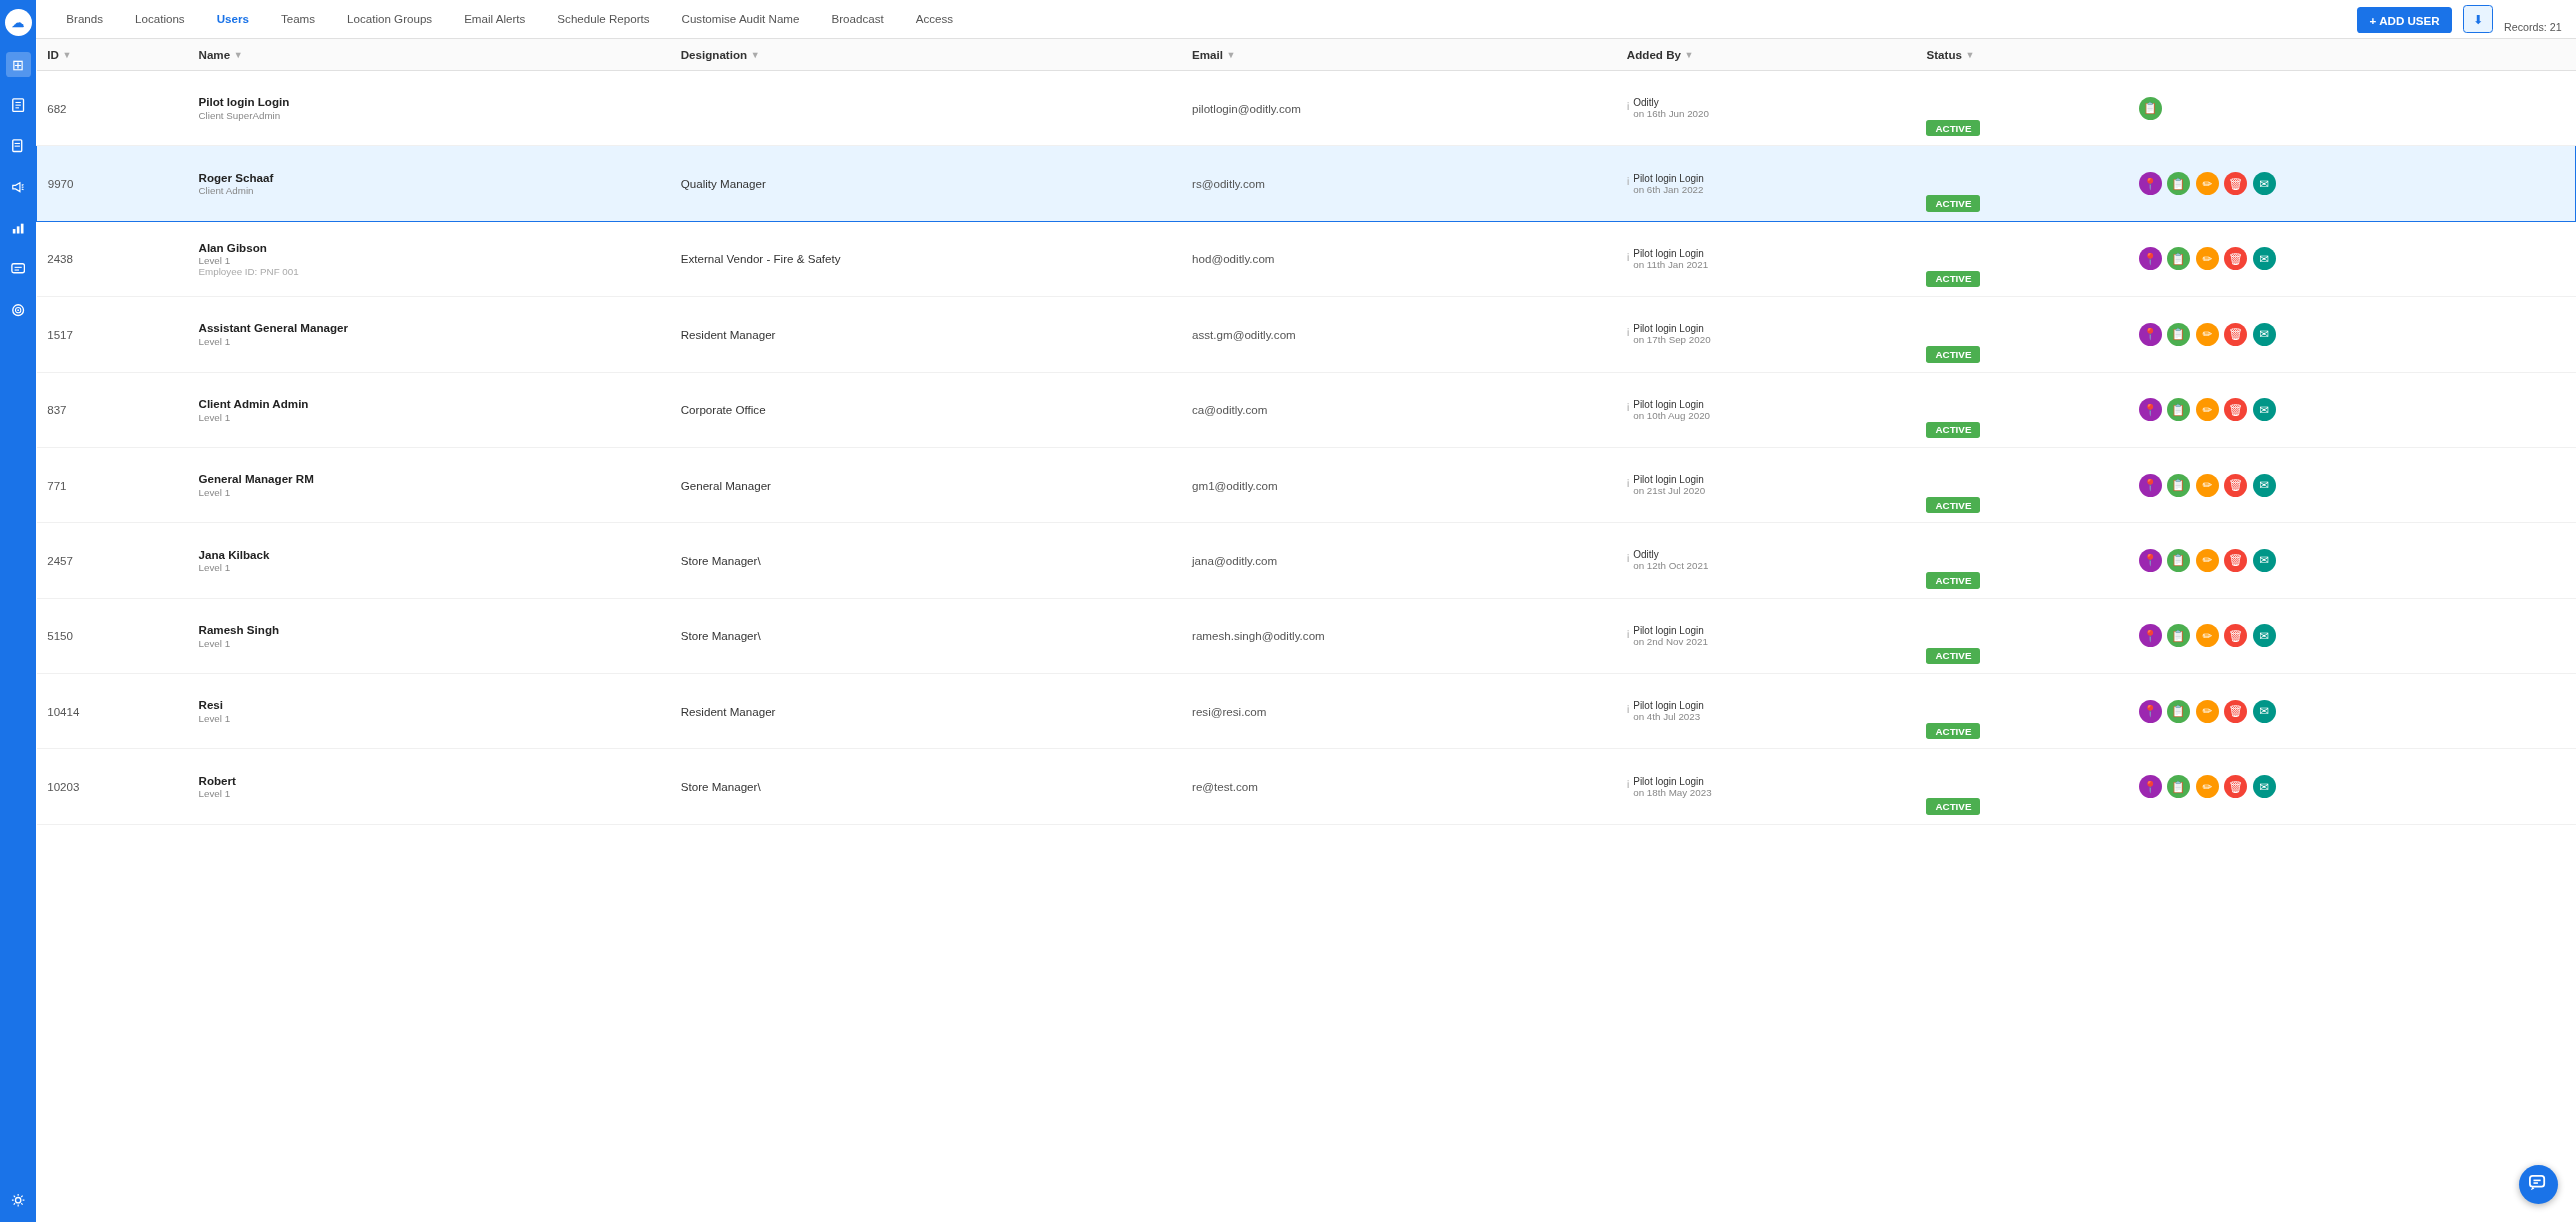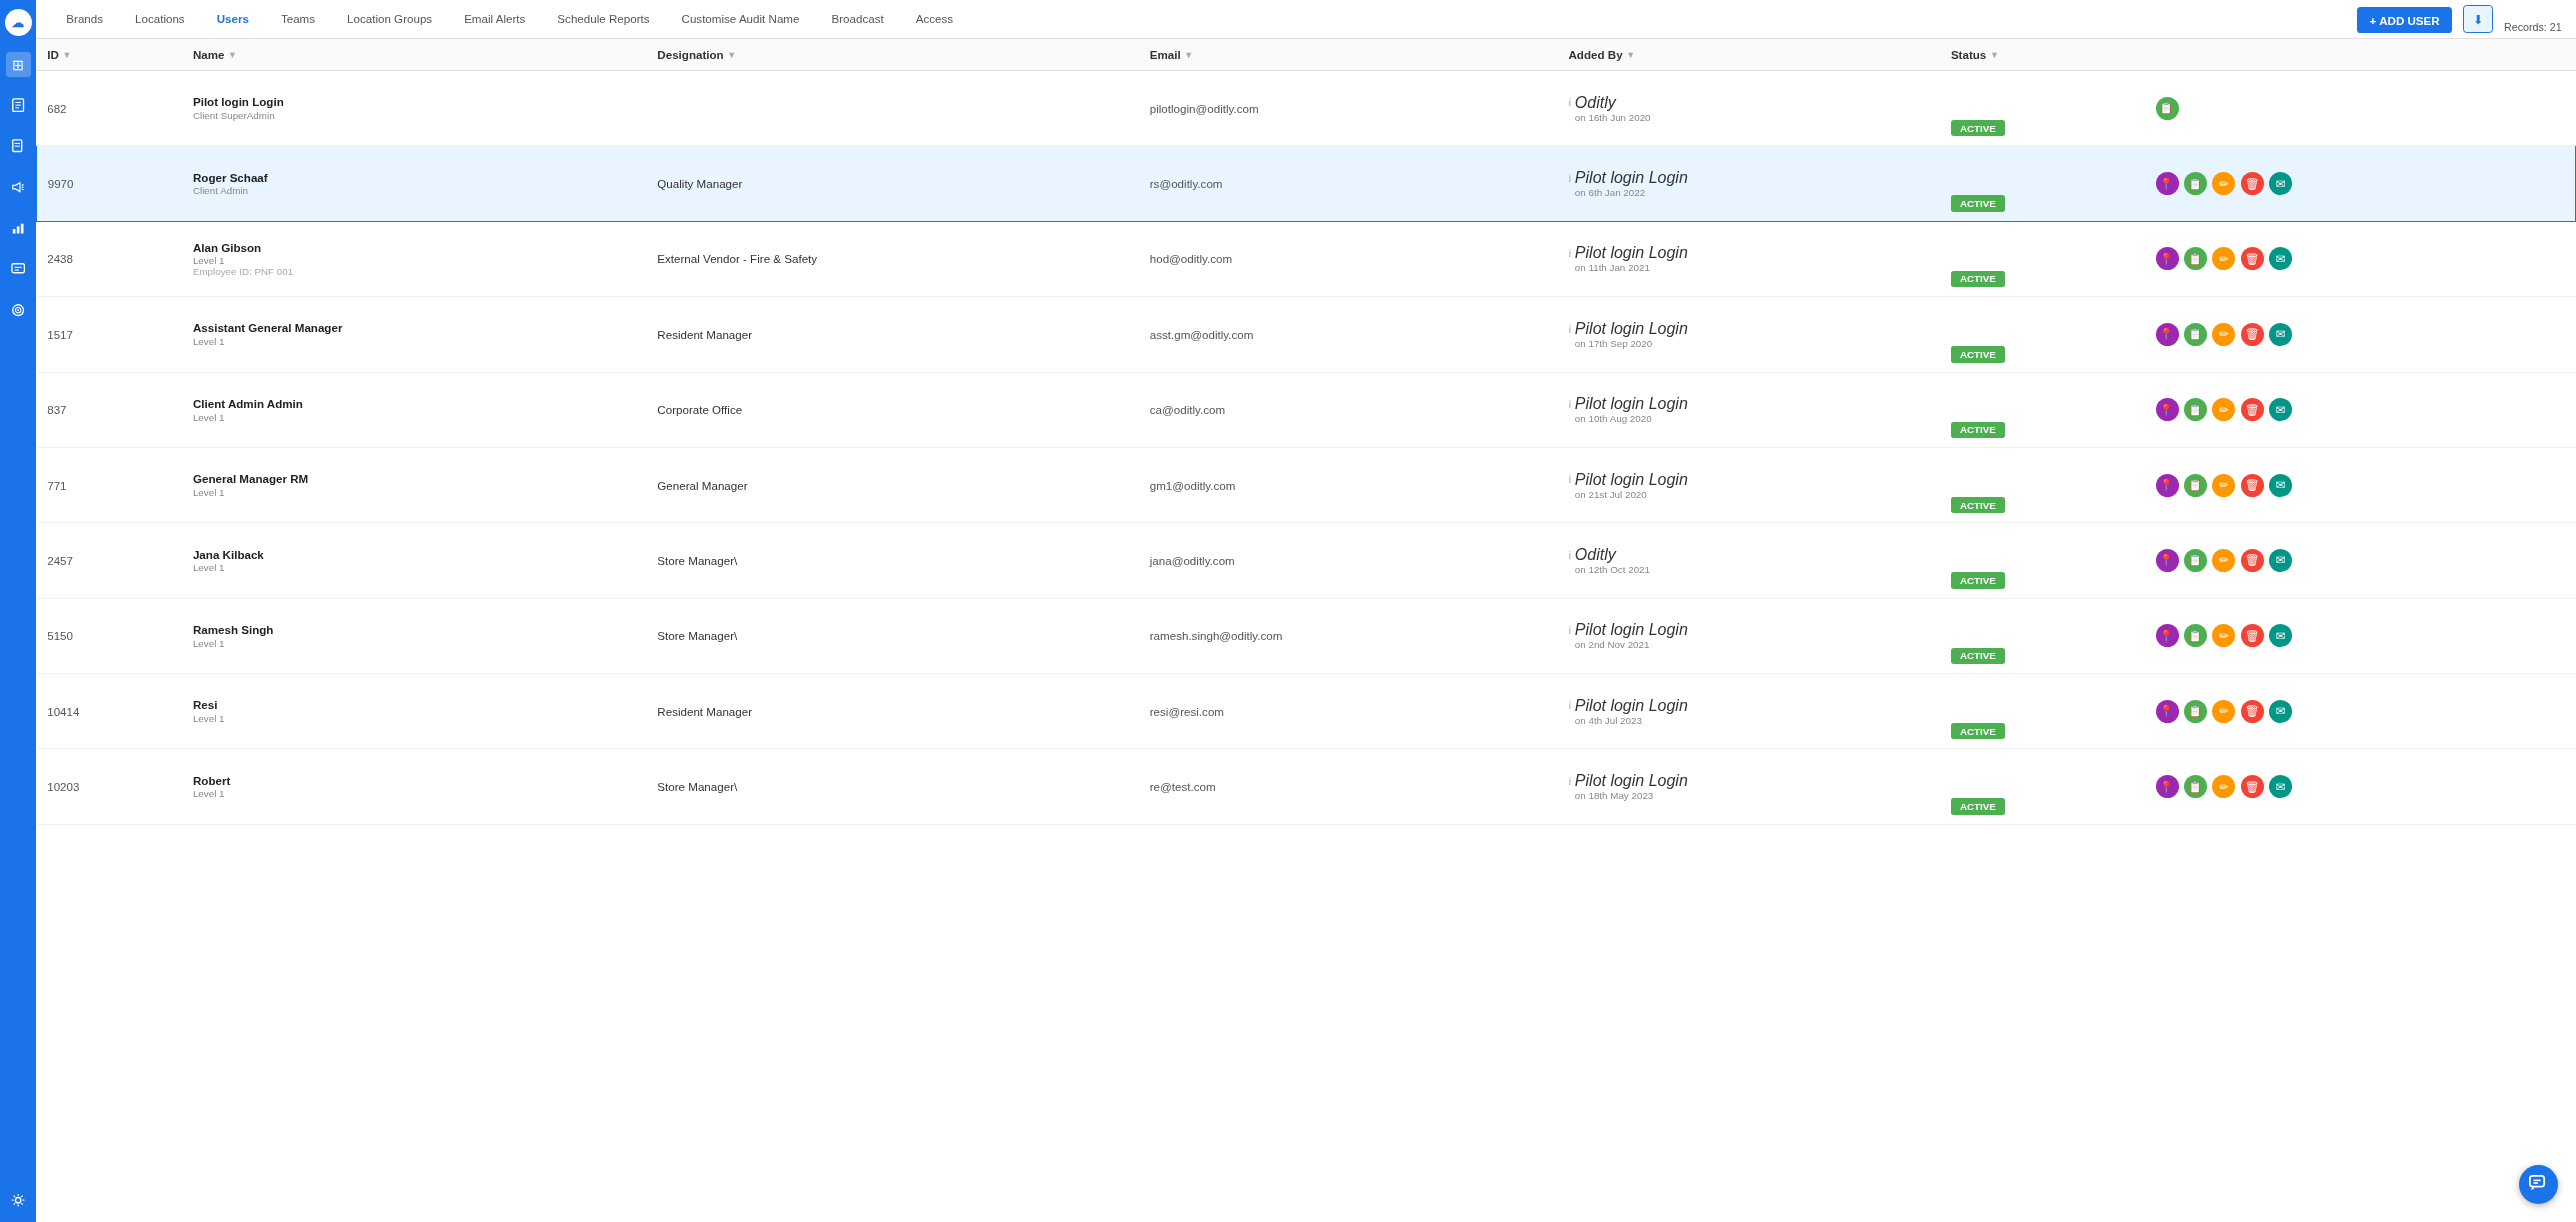--- a/index.html
+++ b/index.html
@@ -172,21 +172,21 @@
     tbody tr { border-bottom: 0.9px solid #f0f0f0; }
     tbody tr.selected { background: #e8f4ff; border: 1.3px solid #1a73e8; }
     tbody td { padding: 9px 10.7px; vertical-align: middle; font-size: 11.6px; }
     .id-cell { color: #555; font-size: 11.6px; }
     .name-main { font-weight: 600; color: #222; }
     .name-sub { font-size: 9.8px; color: #888; margin-top: 1.8px; }
     .name-sub2 { font-size: 9.8px; color: #aaa; }
     .email-cell { color: #555; }
     .added-by-cell { display: flex; align-items: flex-start; gap: 3.6px; }
     .added-by-icon { color: #aaa; font-size: 10.7px; margin-top: 1.8px; }
-    .added-by-name { font-size: 16px; color: #333; font-style: italic; }
+    .added-by-name { font-size: 10px; color: #333; }
     .added-by-date { font-size: 9.8px; color: #888; }
     .status-badge {
       background: #4caf50;
       color: white;
       padding: 2.7px 9px;
       border-radius: 2.7px;
       font-size: 9.8px;
       font-weight: bold;
       display: inline-block;
       margin-top: 40px;

